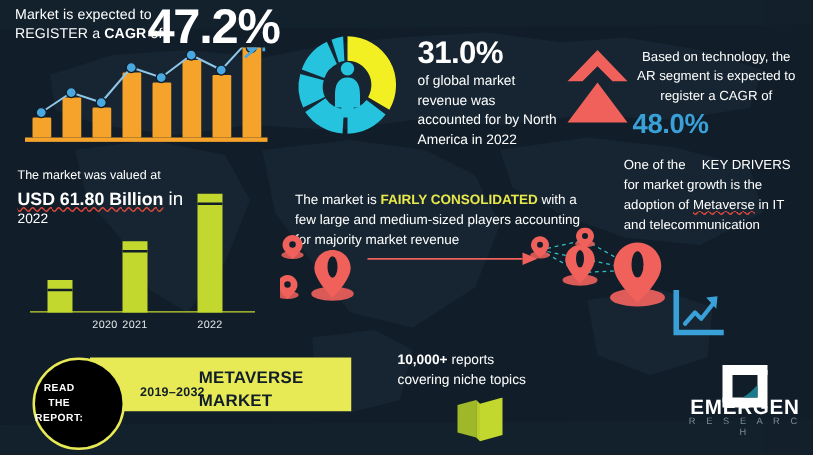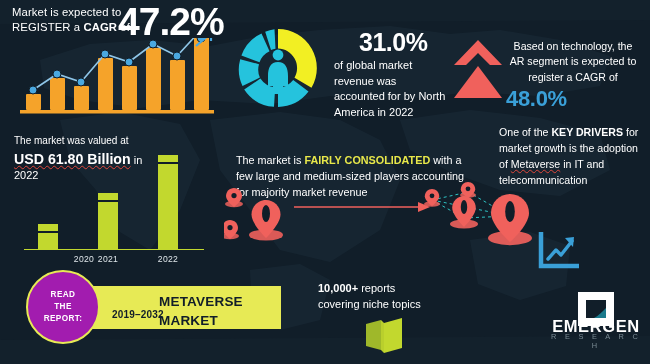--- a/index.html
+++ b/index.html
@@ -29,40 +29,40 @@
     letter-spacing: -1px; color: #ffffff;
   }
 
   
   #orangechart { position: absolute; left: 18px; top: 38px; width: 200px; height: 78px; }
 
   
   #donut { position: absolute; left: 232px; top: 22px; width: 92px; height: 92px; }
 
   
-  #pct31 { left: 334px; top: 26px; font-size: 25px; font-weight: bold; letter-spacing: -.5px; margin-left: 25px; }
+  #pct31 { left: 334px; top: 26px; font-size: 25px; font-weight: bold; letter-spacing: -.5px; }
   #pct31-sub { left: 334px; top: 58px; width: 112px; font-size: 11px; line-height: 1.42; }
 
   
   #redarrows { position: absolute; left: 452px; top: 38px; width: 52px; height: 62px; }
 
   
   #ar-txt { left: 506px; top: 39px; width: 134px; font-size: 10.6px; line-height: 1.45; text-align: center; }
   #ar-pct { left: 506px; top: 84px; width: 80px; font-size: 22px; font-weight: bold; color: #3aa0d8; letter-spacing: -.3px; }
 
   
   #drivers { left: 499px; top: 125px; width: 146px; font-size: 10.6px; line-height: 1.5; }
-  #drivers .b { font-weight: bold; }
+  #drivers .b { font-weight: normal; margin-left: 10px; }
   .spell { text-decoration: underline; text-decoration-color: #e0483c;
            text-decoration-style: wavy; text-decoration-thickness: 1px; text-underline-offset: 1px; }
 
   
   #val-l1 { left: 14px; top: 134px; width: 200px; font-size: 10px; }
   #val-l2 { left: 14px; top: 150px; font-size: 14.2px; font-weight: bold; }
-  #val-in { font-weight: normal; font-size: 11px; margin-top: 16px; }
+  #val-in { font-weight: normal; font-size: 15px; margin-top: 16px; }
   #val-l3 { left: 14px; top: 168px; font-size: 11px; }
 
   
   #greenchart { position: absolute; left: 24px; top: 158px; width: 180px; height: 92px; }
   .gyear { position: absolute; bottom: -14px; font-size: 8.6px; color: #dfe6ea;
            transform: translateX(-50%); letter-spacing: .3px; }
   .gbar { position: absolute; bottom: 0; width: 20px; background: #c2d82e; }
   .gbar::after { content: ""; position: absolute; left: 0; right: 0; top: 7px; height: 2px; background: #111e29; }
   .gaxis { position: absolute; left: 0; right: 0; bottom: 0; height: 1.5px; background: #c2d82e; }
 
@@ -77,23 +77,23 @@
 
   
   #reports-txt { left: 318px; top: 281px; width: 150px; font-size: 11px; line-height: 1.45; }
   #reports-txt .b { font-weight: bold; }
   #book { position: absolute; left: 363px; top: 318px; width: 42px; height: 36px; }
 
   
   #cta { position: absolute; left: 26px; top: 281px; width: 255px; height: 52px; }
   #cta-bar { position: absolute; left: 46px; top: 5px; width: 209px; height: 43px; background: #e7ea55; }
   #cta-circle {
-    position: absolute; left: 0; top: 0; width: 74px; height: 74px; border-radius: 50%;
-    background: #a21caf; border: 2.5px solid #e7ea55;
-    display: flex; align-items: center; justify-content: center;
+    position: absolute; left: 0; top: 16px; width: 74px; height: 74px; border-radius: 50%;
+    background: #000000; border: 2.5px solid #e7ea55;
+    display: flex; align-items: center; justify-content: flex-start;
     margin-top: -11px;
   }
   #cta-circle span { color: #ffffff; font-size: 8.2px; font-weight: bold; line-height: 1.45;
                      text-align: center; letter-spacing: .4px; }
   #cta-title { position: absolute; left: 86px; top: 12px; color: #111e29;
                font-size: 13.5px; font-weight: bold; letter-spacing: .2px; line-height: 1.4; margin-left: 47px; }
   #cta-years { position: absolute; left: 86px; top: 28px; color: #111e29;
                font-size: 10px; font-weight: bold; letter-spacing: .2px; }
 
   

